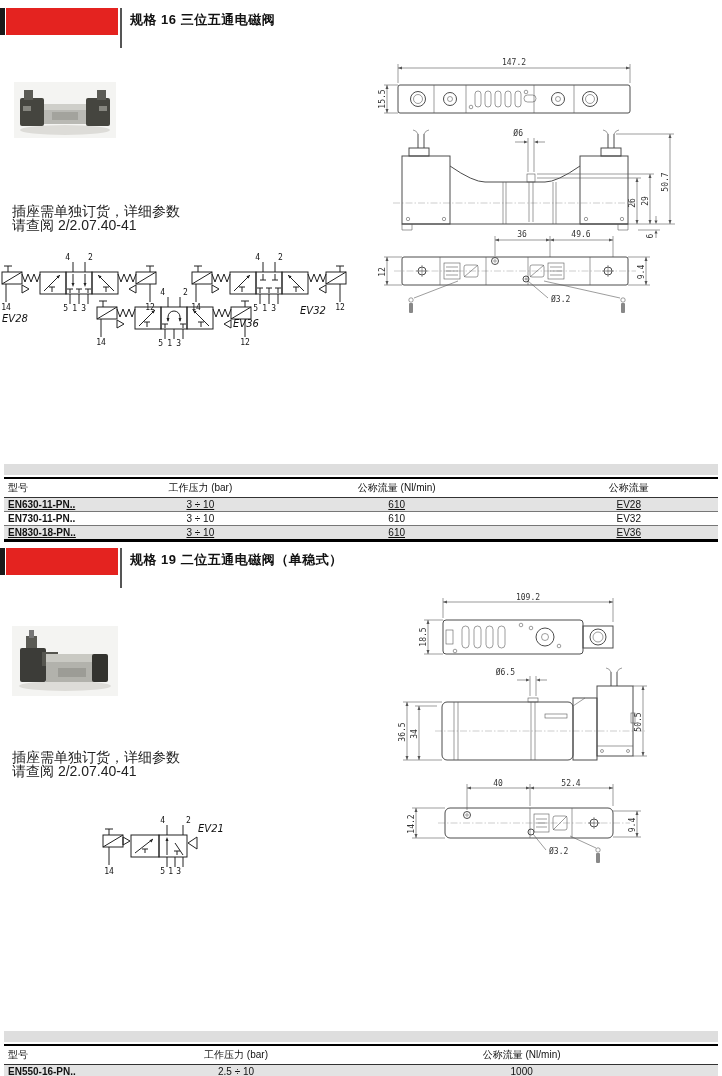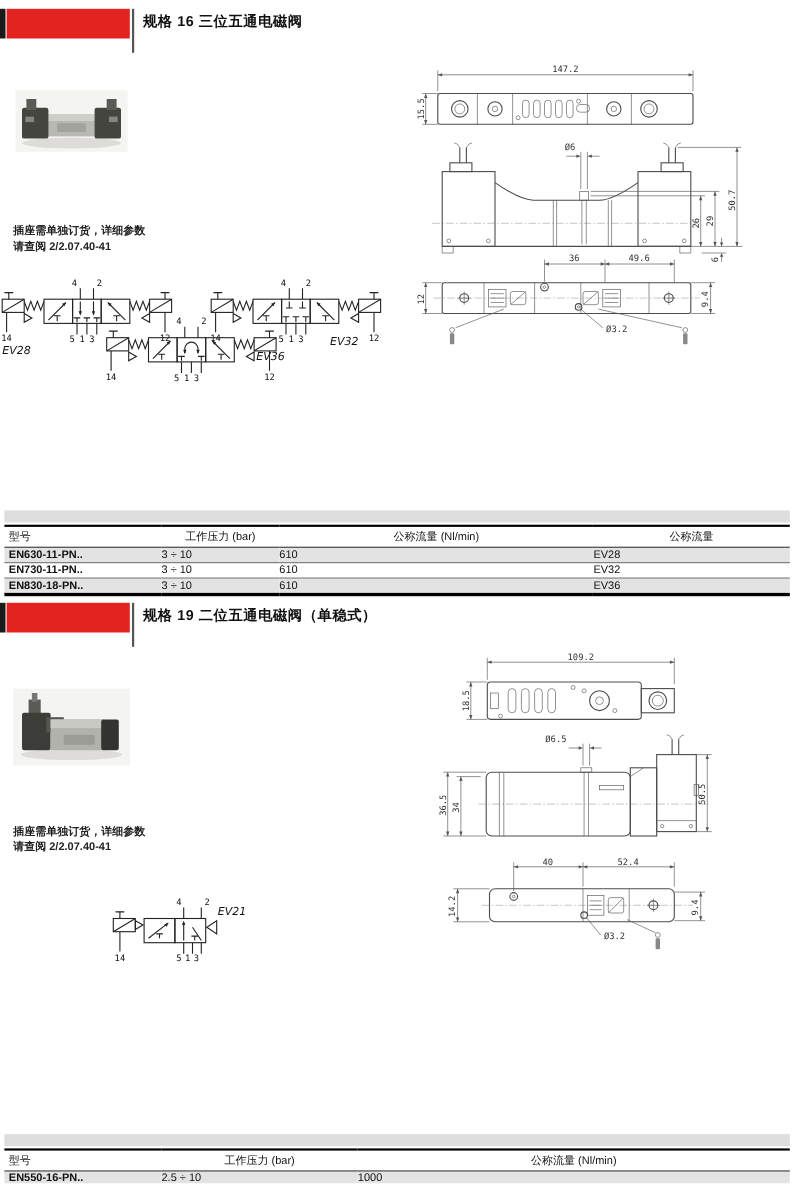--- a/index.html
+++ b/index.html
@@ -6,31 +6,31 @@
   .page{position:relative;width:722px;height:1076px;background:#ffffff;overflow:hidden;
         font-family:"Liberation Sans",sans-serif;color:#111;}
   
   .banner{position:absolute;left:0;width:400px;height:48px;}
   .b-black{position:absolute;left:0;top:0;width:5px;height:27px;background:#1a1a1a;}
   .b-red{position:absolute;left:6px;top:0;width:112px;height:27px;background:#e42320;}
   .b-rule{position:absolute;left:120px;top:0;width:2px;height:40px;background:#555;}
   .b-title{position:absolute;left:130px;top:3px;font-size:13px;font-weight:bold;
            white-space:nowrap;letter-spacing:.5px;}
   
-  .note{position:absolute;font-size:10px;font-weight:bold;line-height:14px;color:#222;}
+  .note{position:absolute;font-size:14px;font-weight:normal;line-height:14px;color:#222;}
   
   .tbl-wrap{position:absolute;left:4px;width:714px;}
   .tbl-band{height:11px;background:#dedede;margin-bottom:2px;}
   table.spec{border-collapse:collapse;width:100%;font-size:10px;color:#111;
              border-top:2px solid #000;border-bottom:3px solid #000;}
   table.spec th{font-weight:normal;text-align:center;padding:2px 0 2px 0;
                 border-bottom:1px solid #333;background:#fff;margin-top:12px;}
   table.spec th.l, table.spec td.l{text-align:left;padding-left:4px;}
-  table.spec td{padding:1px 0;border-top:1px solid #777;}
-  table.spec tr.shade{background:#e3e3e3;}
+  table.spec td{text-align:center;padding:1px 0;border-top:1px solid #777;}
+  table.spec tr.shade{background:#e3e3e3;text-decoration:underline;}
   td.model{font-weight:bold;}
   
   svg{position:absolute;overflow:visible;}
   .ln{stroke:#4c4c4c;stroke-width:1;fill:none;}
   .th{stroke:#5a5a5a;stroke-width:.6;fill:none;}
   .dm{stroke:#555;stroke-width:.6;fill:none;}
   .ar{fill:#555;stroke:none;}
   .cl{stroke:#999;stroke-width:.5;stroke-dasharray:7 2 1.5 2;fill:none;}
   .dt{font:8px "DejaVu Sans Mono",monospace;fill:#333;}
   .sym{stroke:#222;stroke-width:1;fill:none;}

